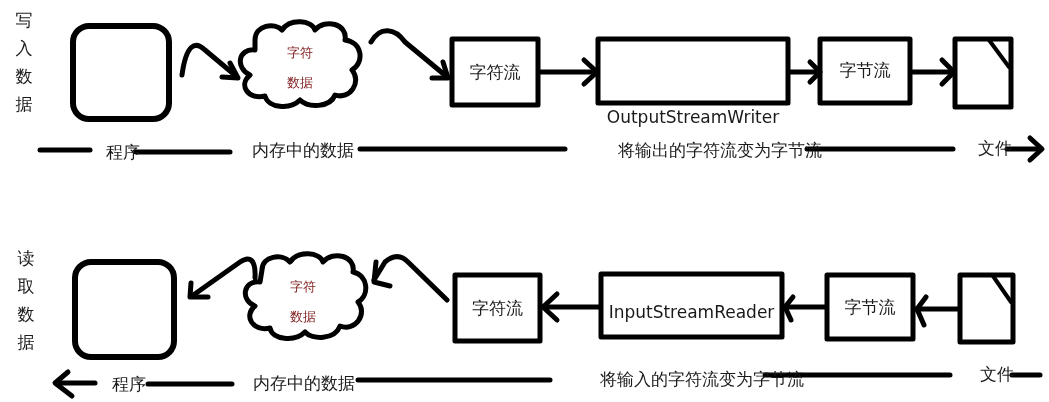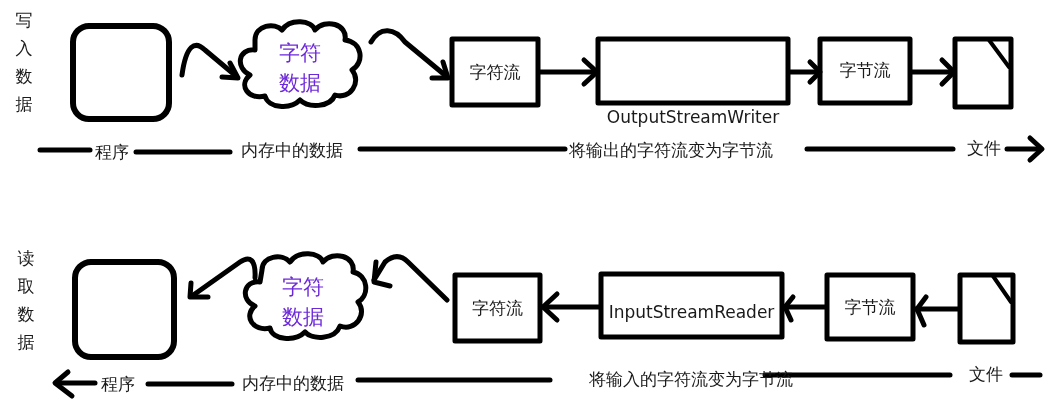--- a/index.html
+++ b/index.html
@@ -1,23 +1,23 @@
 <!DOCTYPE html>
 <html><head>
 <meta charset="utf-8">
 <style>
   html, body { margin: 0; padding: 0; background: #ffffff; }
   body { width: 1049px; height: 402px; position: relative; overflow: hidden;
          font-family: "DejaVu Sans", "Liberation Sans", sans-serif; color: #111; }
   svg.canvas { position: absolute; left: 0; top: 0; }
-  .lbl { position: absolute; font-size: 17px; line-height: 1; white-space: nowrap; color: #1a1a1a; }
+  .lbl { position: absolute; font-size: 17px; line-height: 1; white-space: nowrap; color: #1a1a1a; margin-left: 11px; }
   .vlabel { position: absolute; font-size: 17px; line-height: 28px; width: 20px; text-align: center; color: #1a1a1a; }
   .boxtext { position: absolute; display: flex; align-items: center; justify-content: center;
              font-size: 17px; white-space: nowrap; color: #1a1a1a; }
-  .cloudtext { position: absolute; font-size: 21px; line-height: 30px; text-align: center; width: 60px; color: #6d28d9; }
+  .cloudtext { position: absolute; font-size: 13px; line-height: 30px; text-align: center; width: 60px; color: #7f1d1d; }
 </style>
 </head>
 <body>
 
 <svg class="canvas" width="1049" height="402" viewBox="0 0 1049 402" fill="none" stroke="#000" stroke-linecap="round" stroke-linejoin="round">
 
   <rect x="73" y="26" width="96" height="93" rx="16" stroke-width="6"></rect>
   <path d="M182 75 C186 45, 195 40, 205 50 L236 76" stroke-width="5"></path>
   <path d="M222 77 L238 78 L230 63" stroke-width="5"></path>
 
@@ -99,21 +99,21 @@
   <div>字符</div>
   <div>数据</div>
 </div>
 
 <div class="boxtext" style="left:452px; top:39px; width:86px; height:66px;">字符流</div>
 <div class="boxtext" style="left:598px; top:37px; width:190px; height:64px;margin-top:48px;">OutputStreamWriter</div>
 <div class="boxtext" style="left:820px; top:38px; width:90px; height:64px;">字节流</div>
 
 <div class="lbl" style="left:95px; top:144px;">程序</div>
 <div class="lbl" style="left:241px; top:142px;">内存中的数据</div>
-<div class="lbl" style="left:569px; top:142px;">将输出的字符流变为字节流</div>
+<div class="lbl" style="left:607px; top:142px;">将输出的字符流变为字节流</div>
 <div class="lbl" style="left:967px; top:140px;">文件</div>
 
 <div class="vlabel" style="left:16px; top:244px;">
   <div>读</div>
   <div>取</div>
   <div>数</div>
   <div>据</div>
 </div>
 
 <div class="cloudtext" style="left:273px; top:272px;">

